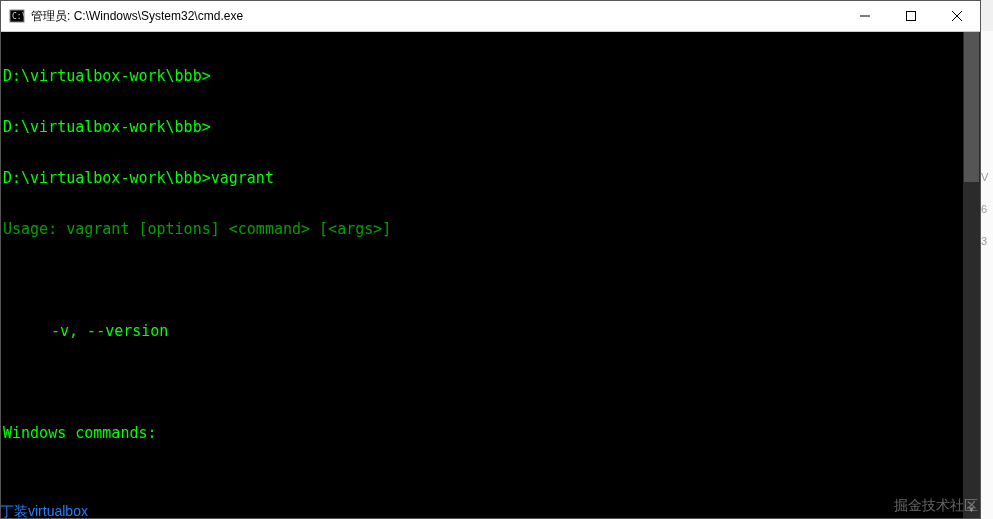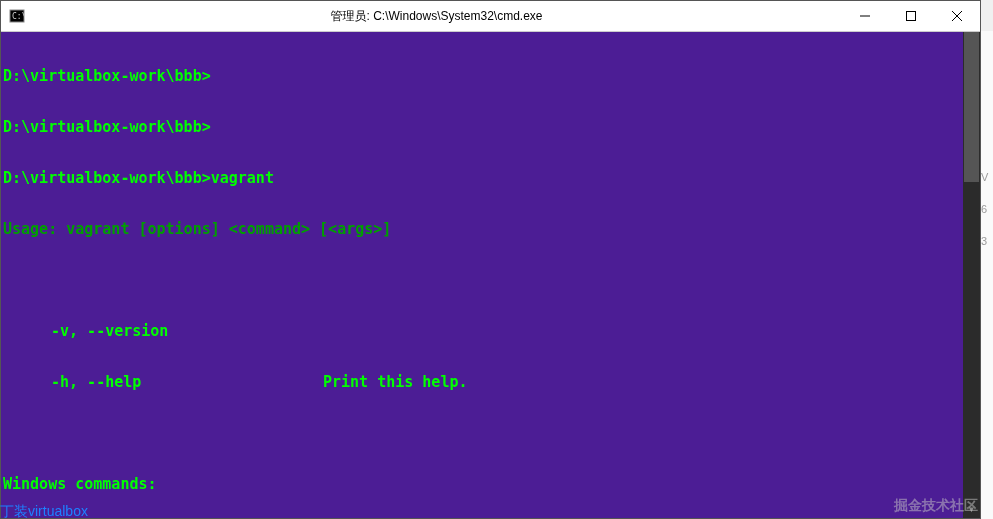--- a/index.html
+++ b/index.html
@@ -42,47 +42,45 @@
     }
     .titlebar-icon svg {
       width: 16px;
       height: 16px;
     }
     .titlebar-title {
       font-size: 12px;
       color: #000;
       flex: 1;
       white-space: nowrap;
-      text-align: center;
     }
     .titlebar-controls {
       display: flex;
       height: 100%;
     }
     .titlebar-btn {
       width: 46px;
       height: 100%;
       display: flex;
       align-items: center;
       justify-content: center;
       font-size: 10px;
       color: #000;
       cursor: pointer;
     }
     .terminal {
       flex: 1;
-      background: #4c1d95;
+      background: #000000;
       font-family: "Consolas", "NSimSun", "SimSun", monospace;
       font-size: 15px;
       line-height: 17px;
       color: #00ff00;
       overflow: hidden;
       position: relative;
       padding: 2px 0 16px 2px;
-      font-weight: bold;
     }
     .terminal-content {
       white-space: pre;
     }
     .line {
       display: block;
       min-height: 17px;
     }
     .prompt-path {
       color: #00ff00;
@@ -193,21 +191,20 @@
   </div>
 
   <div class="terminal">
     <div class="terminal-content">
       <span class="line"><span class="prompt-path">D:\virtualbox-work\bbb&gt;</span><span></span></span>
       <span class="line"><span class="prompt-path">D:\virtualbox-work\bbb&gt;</span><span></span></span>
       <span class="line"><span class="prompt-path">D:\virtualbox-work\bbb&gt;</span><span>vagrant</span></span>
       <span class="line usage">Usage: vagrant [options] &lt;command&gt; [&lt;args&gt;]</span>
       <span class="line"></span>
       <span class="line opt-row"><span class="opt-indent"></span><span class="opt-flags">-v, --version</span></span>
-      <span class="line opt-row"><span class="opt-indent"></span><span class="opt-flags">-h, --help</span><span>Print this help.</span></span>
       <span class="line"></span>
       <span class="line">Windows commands:</span>
       
       
       
       
       
       
       
       

